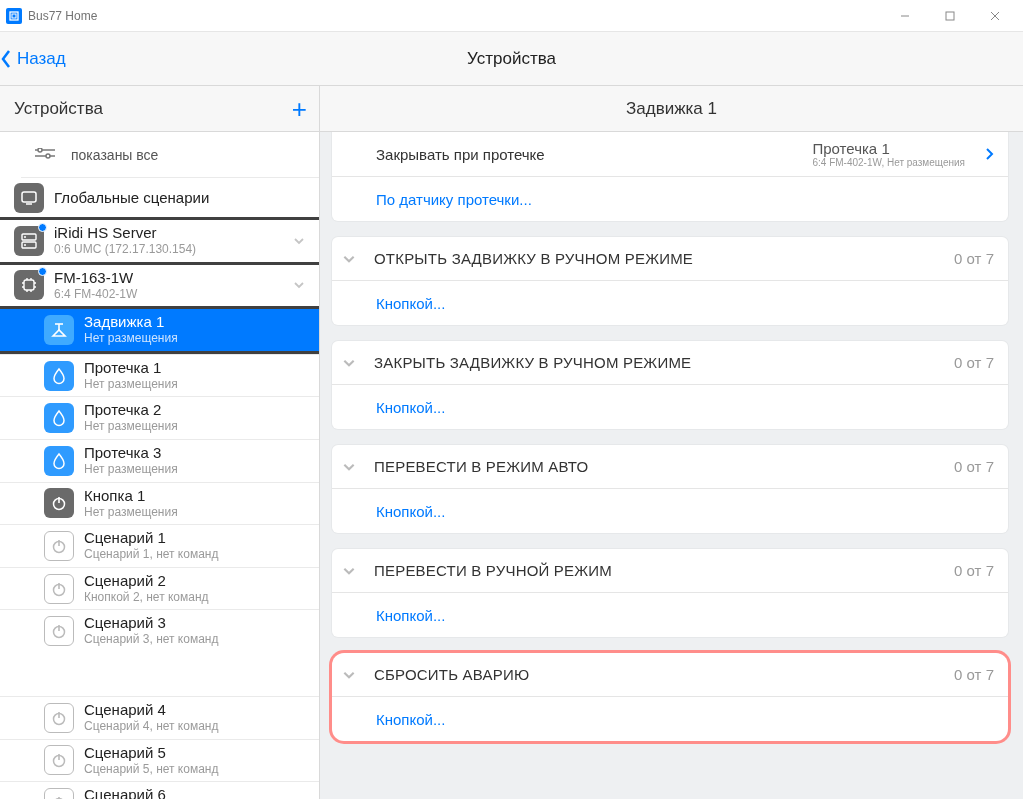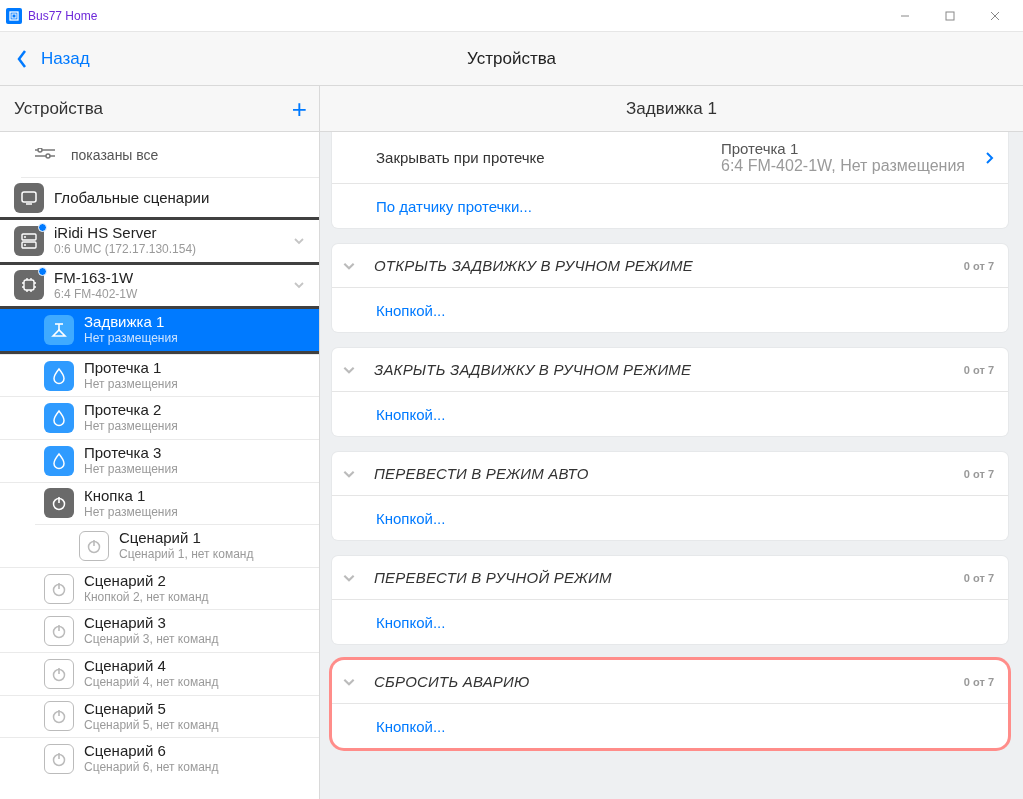--- a/index.html
+++ b/index.html
@@ -11,21 +11,21 @@
     overflow: hidden;
     color: #333;
   }
   .titlebar {
     height: 32px;
     display: flex;
     align-items: center;
     padding: 0 6px;
     border-bottom: 1px solid #e6e6e6;
     font-size: 12px;
-    color: #6d28d9;
+    color: #737373;
     position: relative;
   }
   .titlebar .app-icon {
     width: 16px; height: 16px;
     background: #007aff;
     border-radius: 2px;
     margin-right: 6px;
     display: flex; align-items: center; justify-content: center;
   }
   .titlebar .app-icon svg { width: 10px; height: 10px; }
@@ -44,25 +44,24 @@
   .header {
     height: 54px;
     display: flex;
     align-items: center;
     border-bottom: 1px solid #d9d9d9;
     background: #f7f7f7;
     position: relative;
   }
   .header .back {
     position: absolute;
-    left: 16px;
+    left: 0;
     display: flex; align-items: center;
     color: #007aff;
     font-size: 17px;
-    gap: 8px;
   }
   .header .back svg { width: 12px; height: 20px; margin-right: 5px; }
   .header .title {
     flex: 1;
     text-align: center;
     font-size: 17px;
     color: #222;
     font-weight: 400;
   }
 
@@ -189,37 +188,36 @@
   }
   .card-row.header-row .chev-down {
     width: 24px; color: #bbb; margin-right: 8px; display: flex;
   }
   .card-row.header-row .chev-down svg { width: 14px; height: 14px; }
   .card-row .h-title {
     flex: 1;
     font-size: 15px;
     letter-spacing: 0.2px;
     color: #333;
-    font-style: italic;
-  }
-  .card-row .count { color: #999; font-size: 11px; font-weight: 700; }
+  }
+  .card-row .count { color: #999; font-size: 15px; font-weight: 400; }
   .card-row.link-row {
     padding-left: 44px;
     color: #007aff;
     font-size: 15px;
   }
 
   .card.first .card-row.detail {
     border-bottom: 1px solid #e5e5e5;
     padding: 8px 14px 8px 44px;
   }
   .detail .d-label { font-size: 15px; color: #333; }
   .detail .d-right { margin-left: auto; text-align: left; padding-left: 20px; }
   .detail .d-val { font-size: 15px; color: #555; }
-  .detail .d-sub { font-size: 16px; color: #9a9a9a; }
+  .detail .d-sub { font-size: 10px; color: #9a9a9a; }
   .detail .arrow-right { color: #007aff; margin-left: 20px; display: flex; }
   .detail .arrow-right svg { width: 9px; height: 14px; }
 </style>
 </head>
 <body>
 
 <div class="titlebar">
   <span class="app-icon">
     <svg viewBox="0 0 10 10">
         <rect x="1" y="1" width="8" height="8" fill="none" stroke="#fff" stroke-width="1.3"></rect>
@@ -383,21 +381,21 @@
             <svg viewBox="0 0 18 18">
               <circle cx="9" cy="10" r="5.5" fill="none" stroke="currentColor" stroke-width="1.5"></circle>
               <line x1="9" y1="3" x2="9" y2="9" stroke="currentColor" stroke-width="1.6"></line>
             </svg>
           </div>
           <div class="labels">
             <div class="line1">Кнопка 1</div>
             <div class="line2">Нет размещения</div>
           </div>
         </div>
-        <div class="node depth2" style="border-top: 1px solid rgb(234, 234, 234); border-bottom: none; margin-left: 35px;">
+        <div class="node depth2" style="border-top: 1px solid rgb(234, 234, 234); border-bottom: none;">
           <div class="icon-box icon-outline">
             <svg viewBox="0 0 18 18">
               <circle cx="9" cy="10" r="5.5" fill="none" stroke="currentColor" stroke-width="1.5"></circle>
               <line x1="9" y1="3" x2="9" y2="9" stroke="currentColor" stroke-width="1.6"></line>
             </svg>
           </div>
           <div class="labels">
             <div class="line1">Сценарий 1</div>
             <div class="line2">Сценарий 1, нет команд</div>
           </div>
@@ -419,21 +417,21 @@
             <svg viewBox="0 0 18 18">
               <circle cx="9" cy="10" r="5.5" fill="none" stroke="currentColor" stroke-width="1.5"></circle>
               <line x1="9" y1="3" x2="9" y2="9" stroke="currentColor" stroke-width="1.6"></line>
             </svg>
           </div>
           <div class="labels">
             <div class="line1">Сценарий 3</div>
             <div class="line2">Сценарий 3, нет команд</div>
           </div>
         </div>
-        <div class="node depth2" style="border-top: 1px solid rgb(234, 234, 234); border-bottom: none;">
+        <div class="node depth2" style="border-top: 1px solid rgb(234, 234, 234); border-bottom: none; margin-top: 44px;">
           <div class="icon-box icon-outline">
             <svg viewBox="0 0 18 18">
               <circle cx="9" cy="10" r="5.5" fill="none" stroke="currentColor" stroke-width="1.5"></circle>
               <line x1="9" y1="3" x2="9" y2="9" stroke="currentColor" stroke-width="1.6"></line>
             </svg>
           </div>
           <div class="labels">
             <div class="line1">Сценарий 4</div>
             <div class="line2">Сценарий 4, нет команд</div>
           </div>

